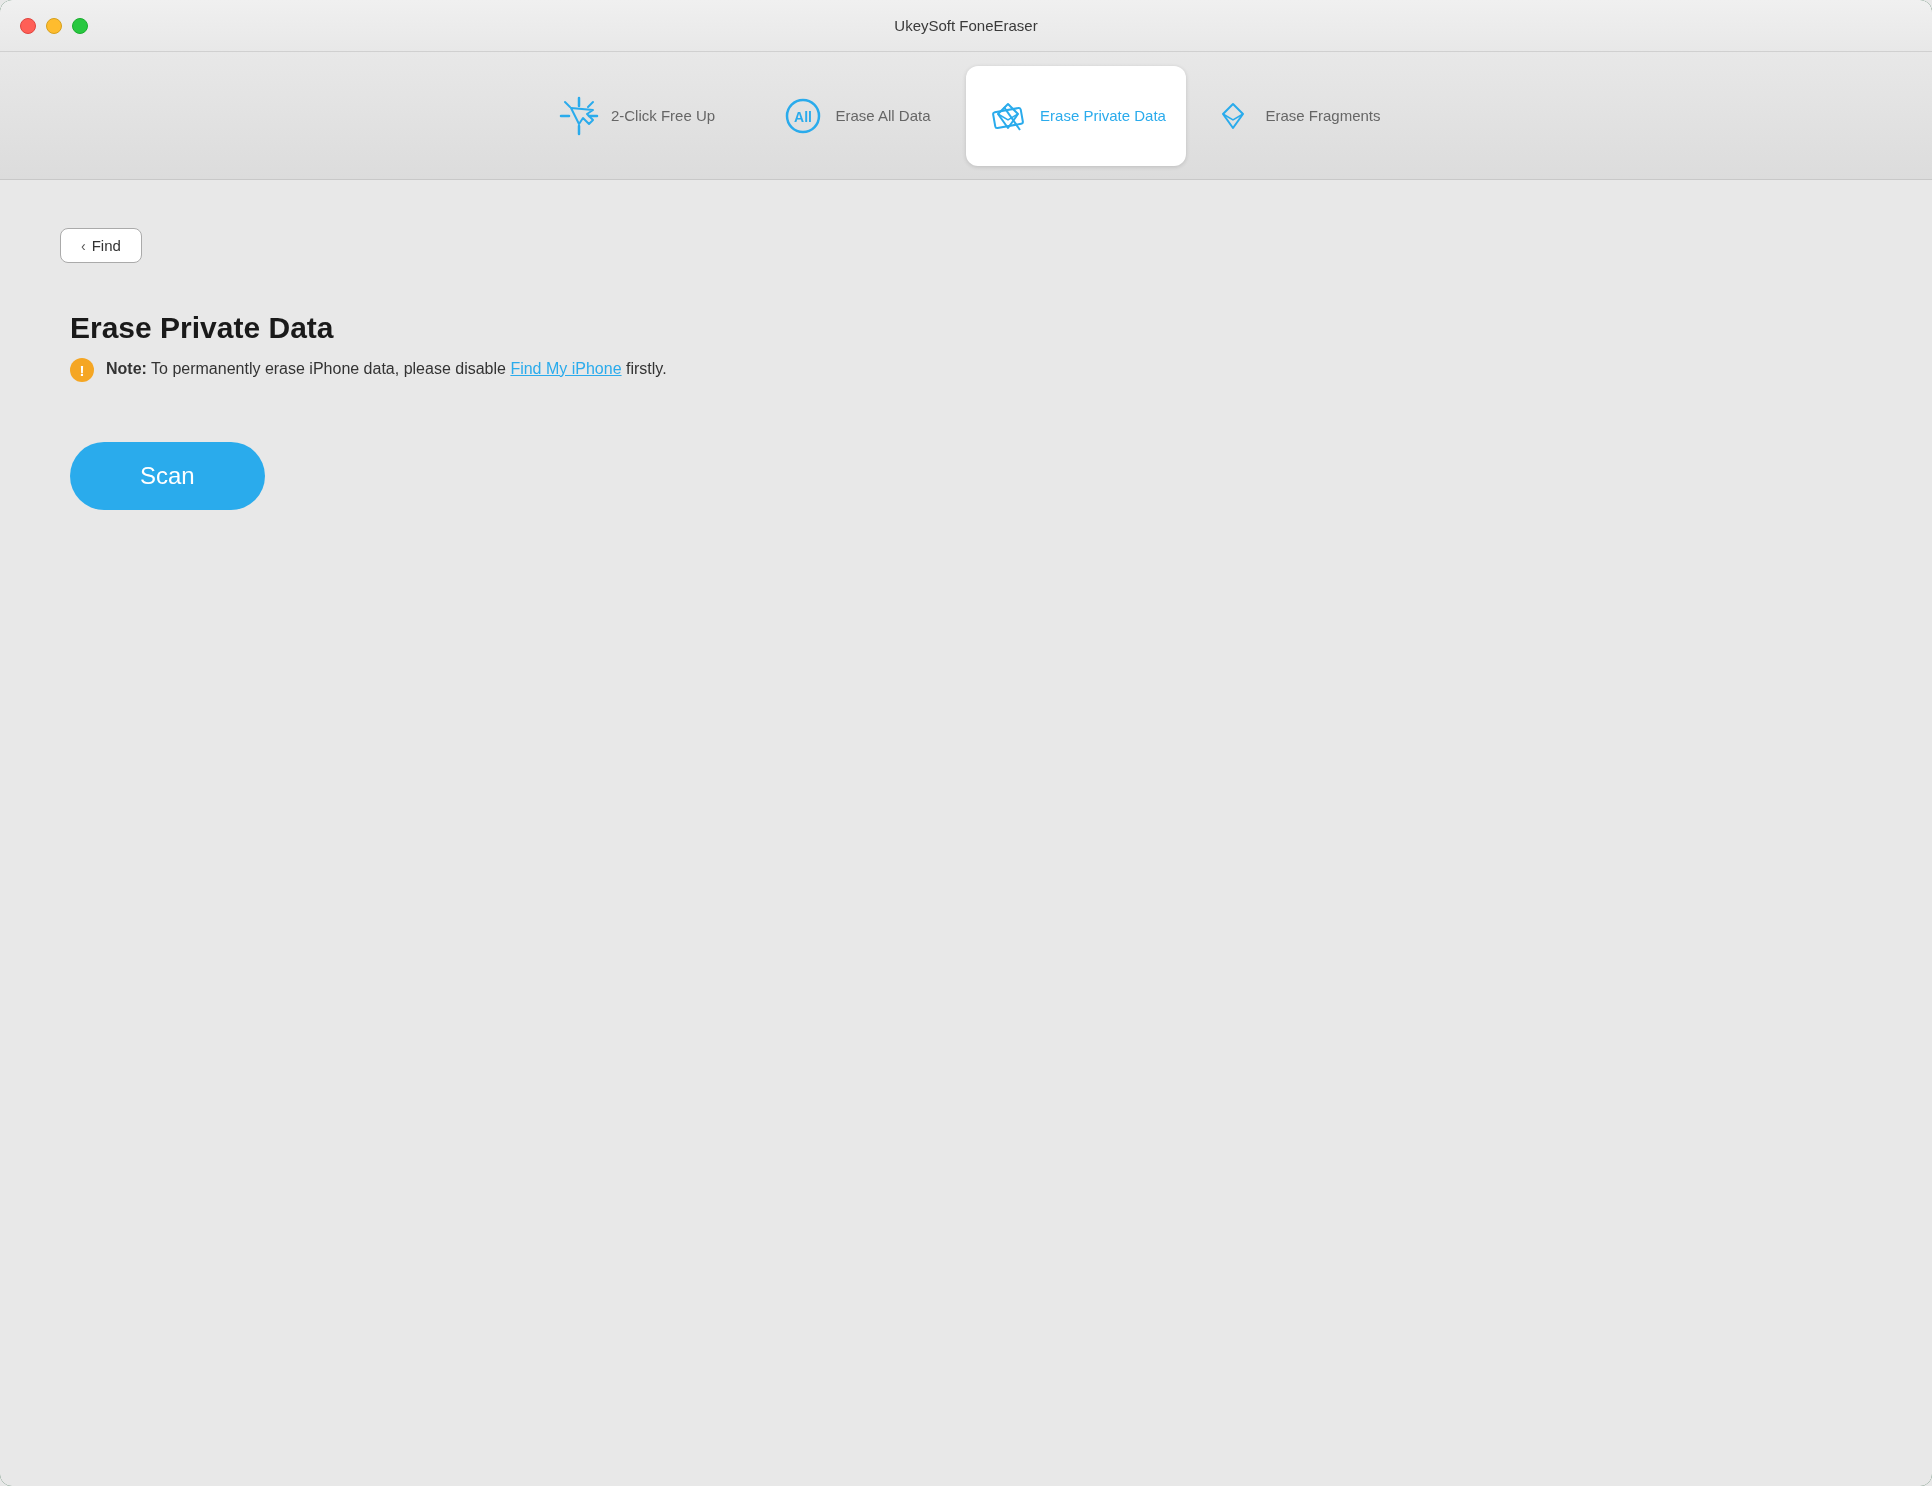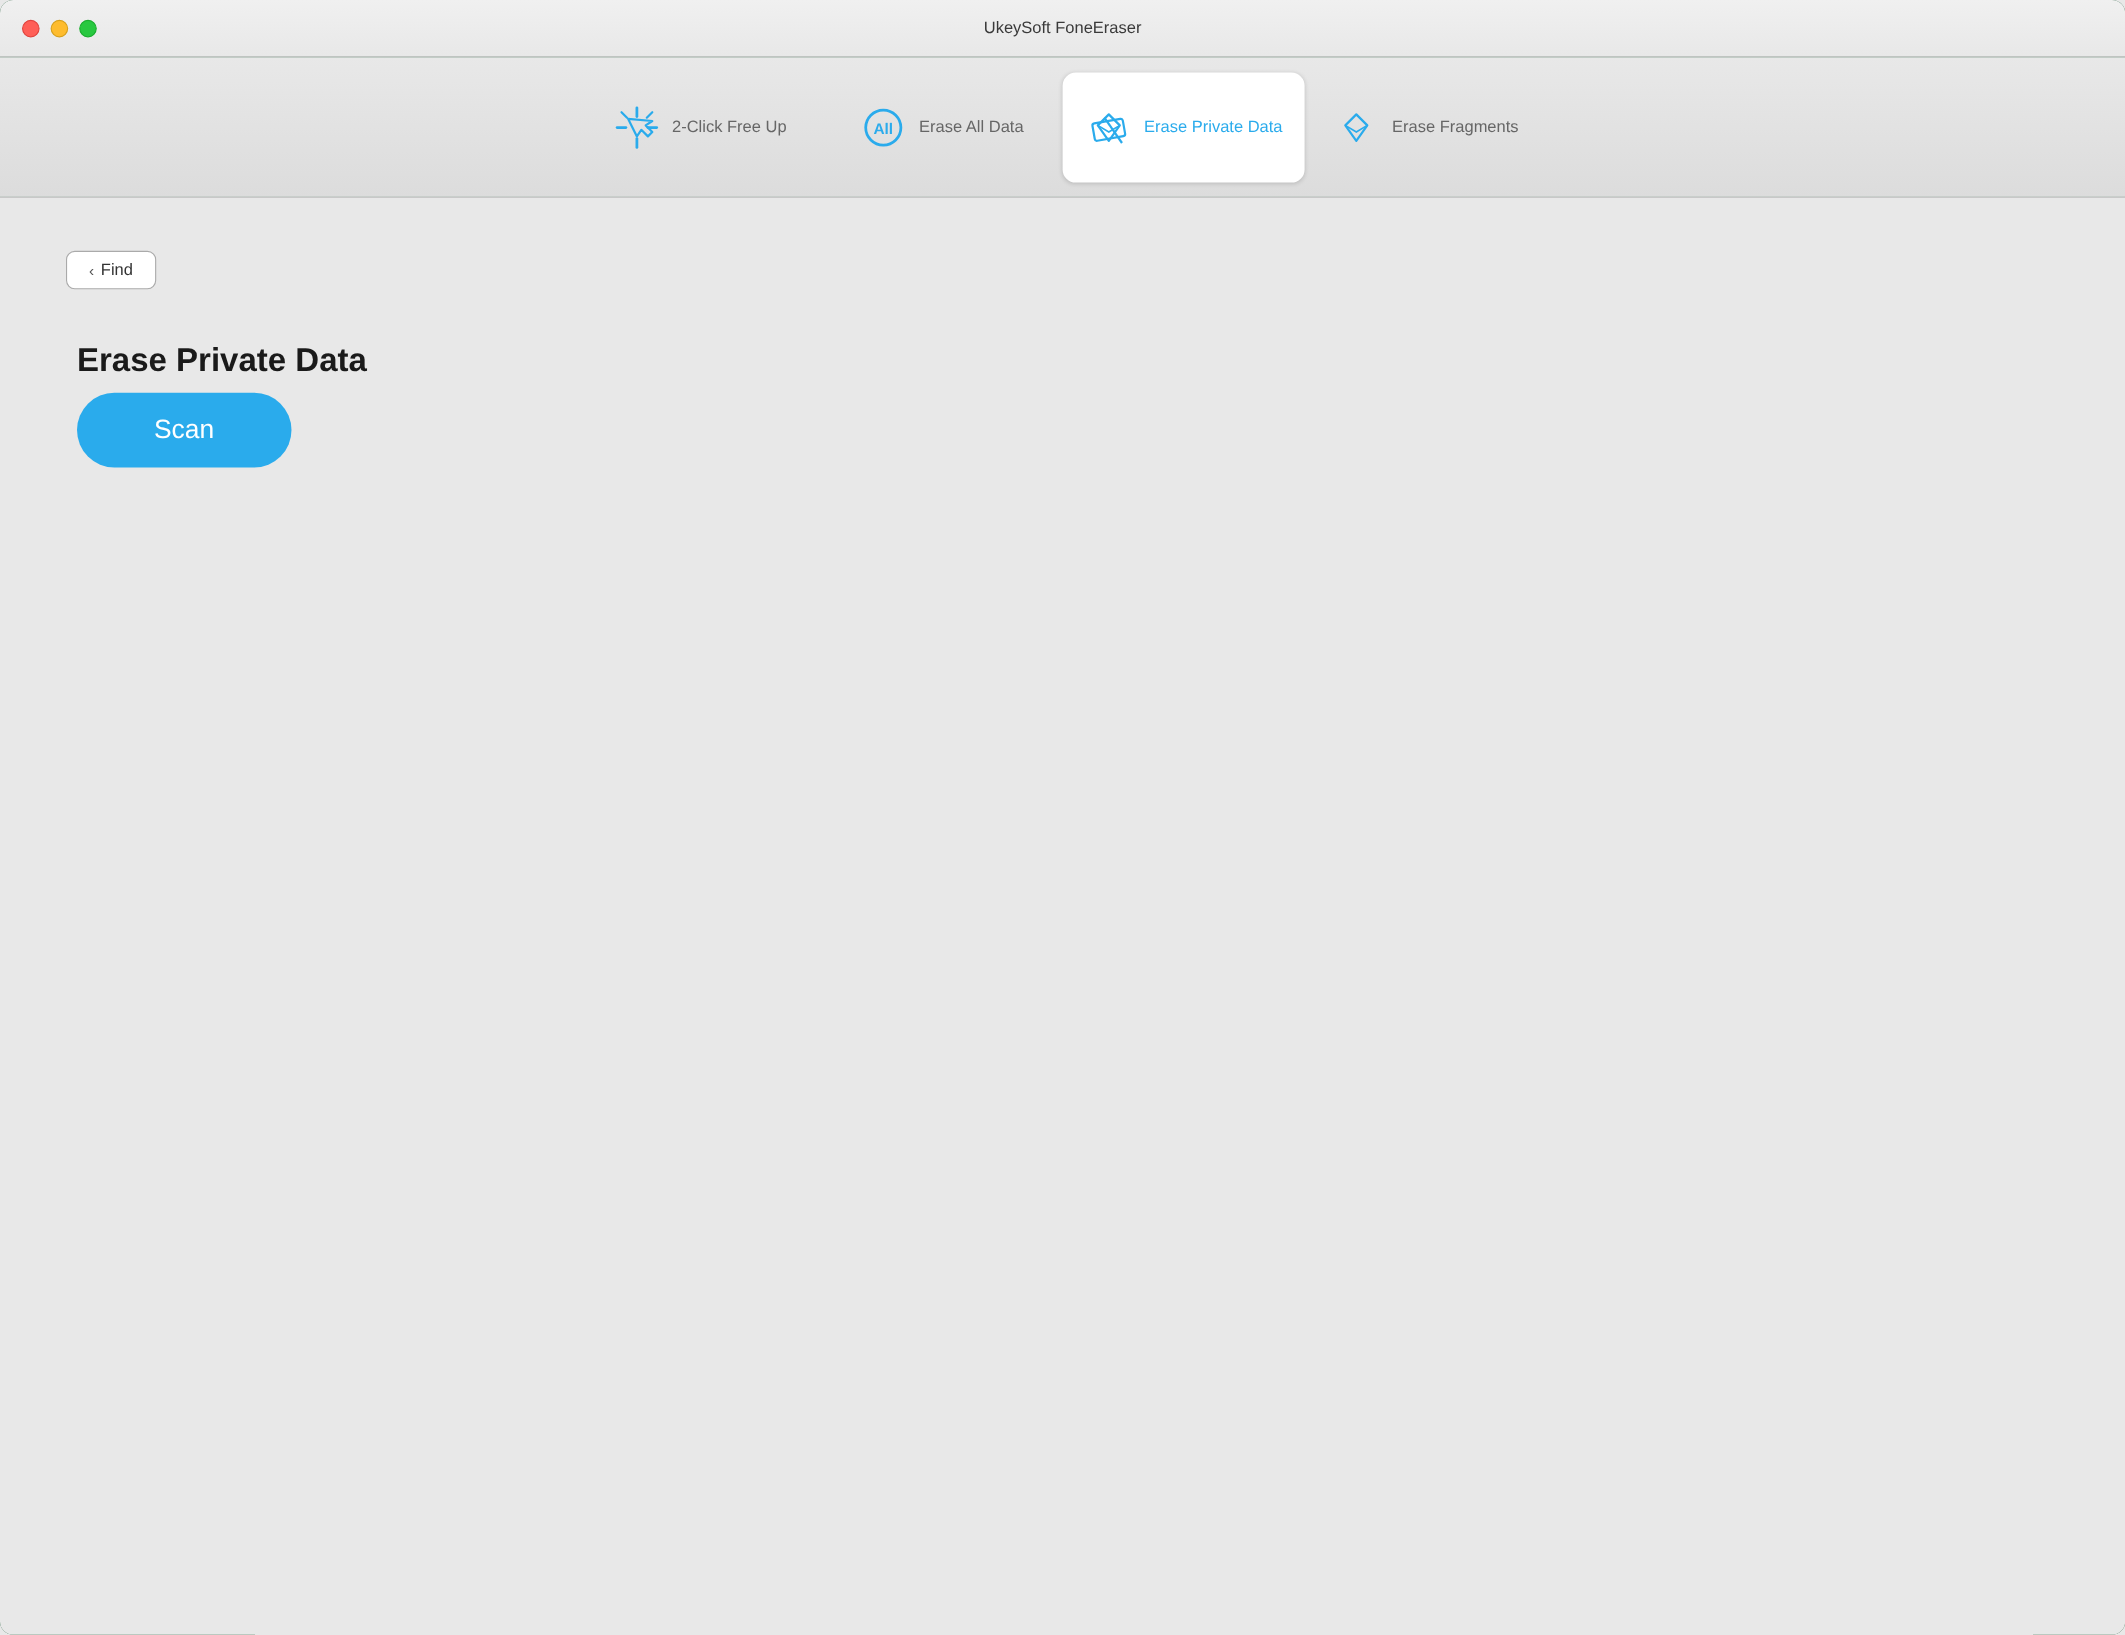--- a/index.html
+++ b/index.html
@@ -281,20 +281,26 @@
     <button class="back-button">
       <span class="back-arrow">‹</span>
       <span>Find</span>
     </button>
 
     <div class="content-section">
 
       <h1 class="section-title">Erase Private Data</h1>
 
       
+      <div class="note-row">
+        <div class="warning-icon"></div>
+        <p class="note-text">
+          <strong>Note:</strong><span> To permanently erase iPhone data, please disable </span><a class="note-link">Find My iPhone</a><span> firstly.</span>
+        </p>
+      </div>
 
       
       <button class="scan-button">Scan</button>
 
     </div>
   </div>
 
 </div>
 
 </body></html>

